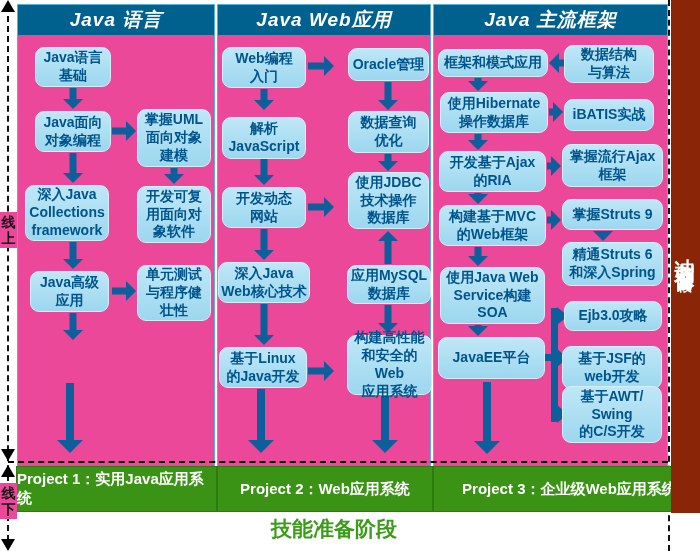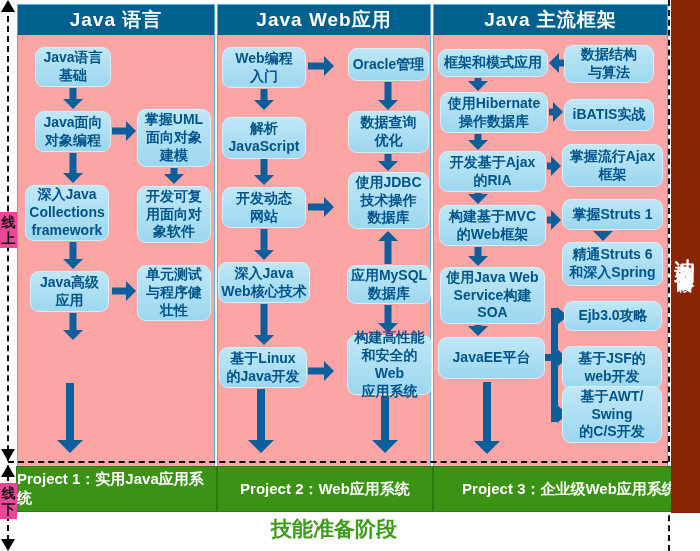--- a/index.html
+++ b/index.html
@@ -1,21 +1,21 @@
 <!DOCTYPE html>
 <html><head>
 <meta charset="utf-8">
 <style>
   html,body{margin:0;padding:0;background:#fff;}
   #stage{
     position:relative;width:700px;height:551px;overflow:hidden;background:#fff;
     font-family:"Liberation Sans","DejaVu Sans",sans-serif;
   }
   
-  .panel{position:absolute;top:4px;height:503px;background:#fca5a5;border:1px solid #58b1d6;box-sizing:border-box;}
+  .panel{position:absolute;top:4px;height:503px;background:#ec4899;border:1px solid #58b1d6;box-sizing:border-box;font-style:italic;}
   .hd{position:absolute;left:0;top:0;right:0;height:30px;background:#00618f;color:#fff;
       font-size:19px;font-weight:bold;display:flex;align-items:center;justify-content:center;letter-spacing:1px;}
   
   .bx{position:absolute;display:flex;align-items:center;justify-content:center;text-align:center;
       white-space:pre-line;background:linear-gradient(#bfe7f7,#9cd7ef);
       border:1px solid #d2effb;border-radius:9px;color:#00548c;font-weight:bold;
       font-size:14px;line-height:1.28;box-sizing:border-box;z-index:3;}
   
   .ad,.au,.ar,.al{position:absolute;display:block;z-index:2;}
   .ad{width:20px;}
@@ -156,21 +156,21 @@
 与算法</div>
   <div class="bx" style="left:440px;top:92px;width:108px;height:41px;">使用Hibernate
 操作数据库</div>
   <div class="bx" style="left:564px;top:99px;width:90px;height:32px;">iBATIS实战</div>
   <div class="bx" style="left:439px;top:151px;width:107px;height:41px;">开发基于Ajax
 的RIA</div>
   <div class="bx" style="left:562px;top:144px;width:101px;height:43px;">掌握流行Ajax
 框架</div>
   <div class="bx" style="left:439px;top:205px;width:107px;height:41px;">构建基于MVC
 的Web框架</div>
-  <div class="bx" style="left:562px;top:199px;width:101px;height:31px;">掌握Struts 1</div>
+  <div class="bx" style="left:562px;top:199px;width:101px;height:31px;">掌握Struts 9</div>
   <div class="bx" style="left:562px;top:242px;width:101px;height:44px;">精通Struts 6
 和深入Spring</div>
   <div class="bx" style="left:440px;top:267px;width:105px;height:57px;">使用Java Web
 Service构建
 SOA</div>
   <div class="bx" style="left:438px;top:337px;width:107px;height:42px;">JavaEE平台</div>
   <div class="bx" style="left:564px;top:301px;width:98px;height:30px;">Ejb3.0攻略</div>
   <div class="bx" style="left:562px;top:346px;width:100px;height:43px;">基于JSF的
 web开发</div>
   <div class="bx" style="left:562px;top:386px;width:100px;height:57px;">基于AWT/

